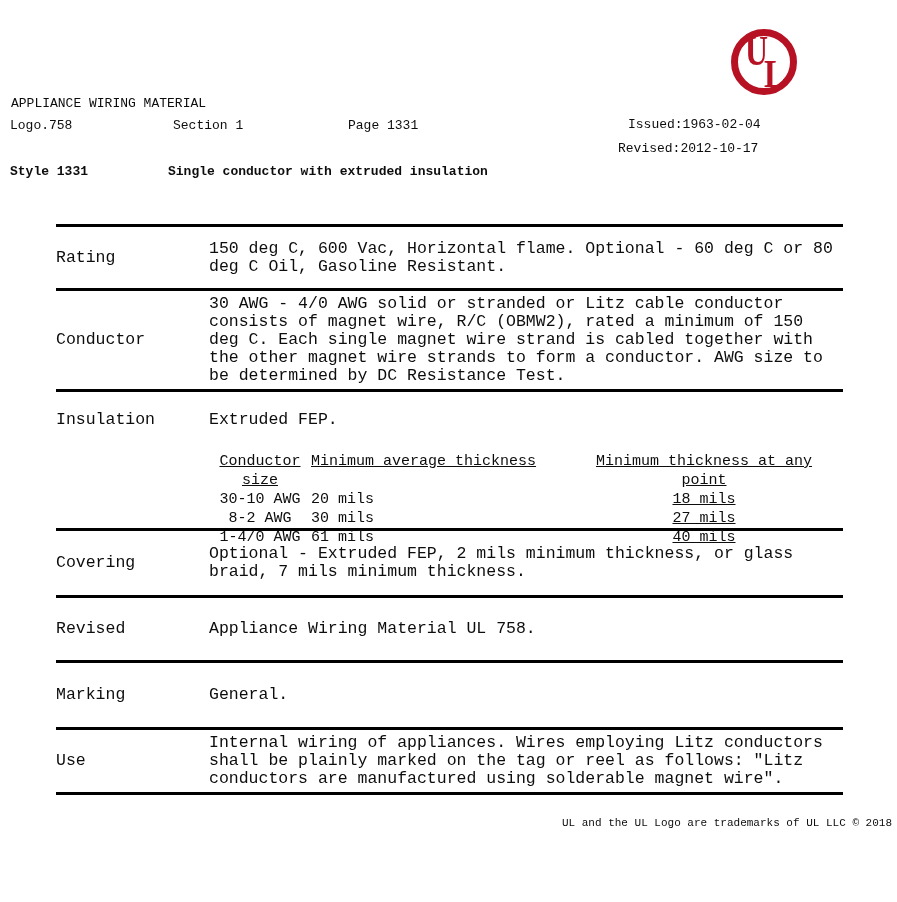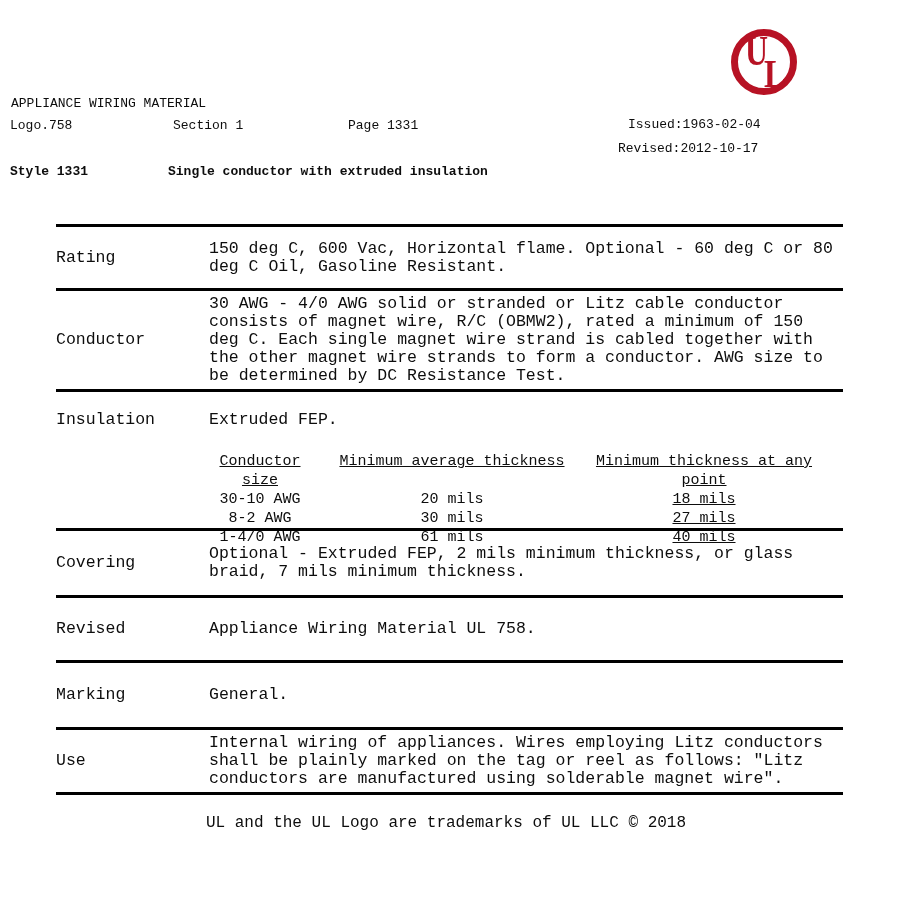--- a/index.html
+++ b/index.html
@@ -51,31 +51,31 @@
   .h-insulation .label, .h-insulation .content { padding-top: 19px; }
   .h-covering   { height: 64px; }
   .h-standard   { height: 62px; }
   .h-marking    { height: 64px; }
   .h-use        { height: 62px; }
 
   .ins-gap { height: 23px; }
   .ins-table { font-size: 15px; line-height: 19px; }
   .ins-table .tr { display: flex; }
   .ins-table .c1 { width: 102px; text-align: center; }
-  .ins-table .c2 { width: 282px; text-align: center; }
+  .ins-table .c2 { width: 282px; }
   .ins-table .c3 { width: 222px; text-align: center; text-decoration: underline; }
   .ins-table .th div { text-decoration: underline; }
 
   .footer {
     position: absolute;
     left: 0;
     top: 816px;
     width: 892px;
-    text-align: center;
-    font-size: 16px;
+    text-align: right;
+    font-size: 11px;
     line-height: 15px;
   }
 </style>
 </head>
 <body>
 
 <div class="page">
 
   <svg class="logo" width="66" height="66" viewBox="0 0 66 66">
     <circle cx="33" cy="33" r="29.5" fill="#ffffff" stroke="#b71224" stroke-width="7"></circle>

